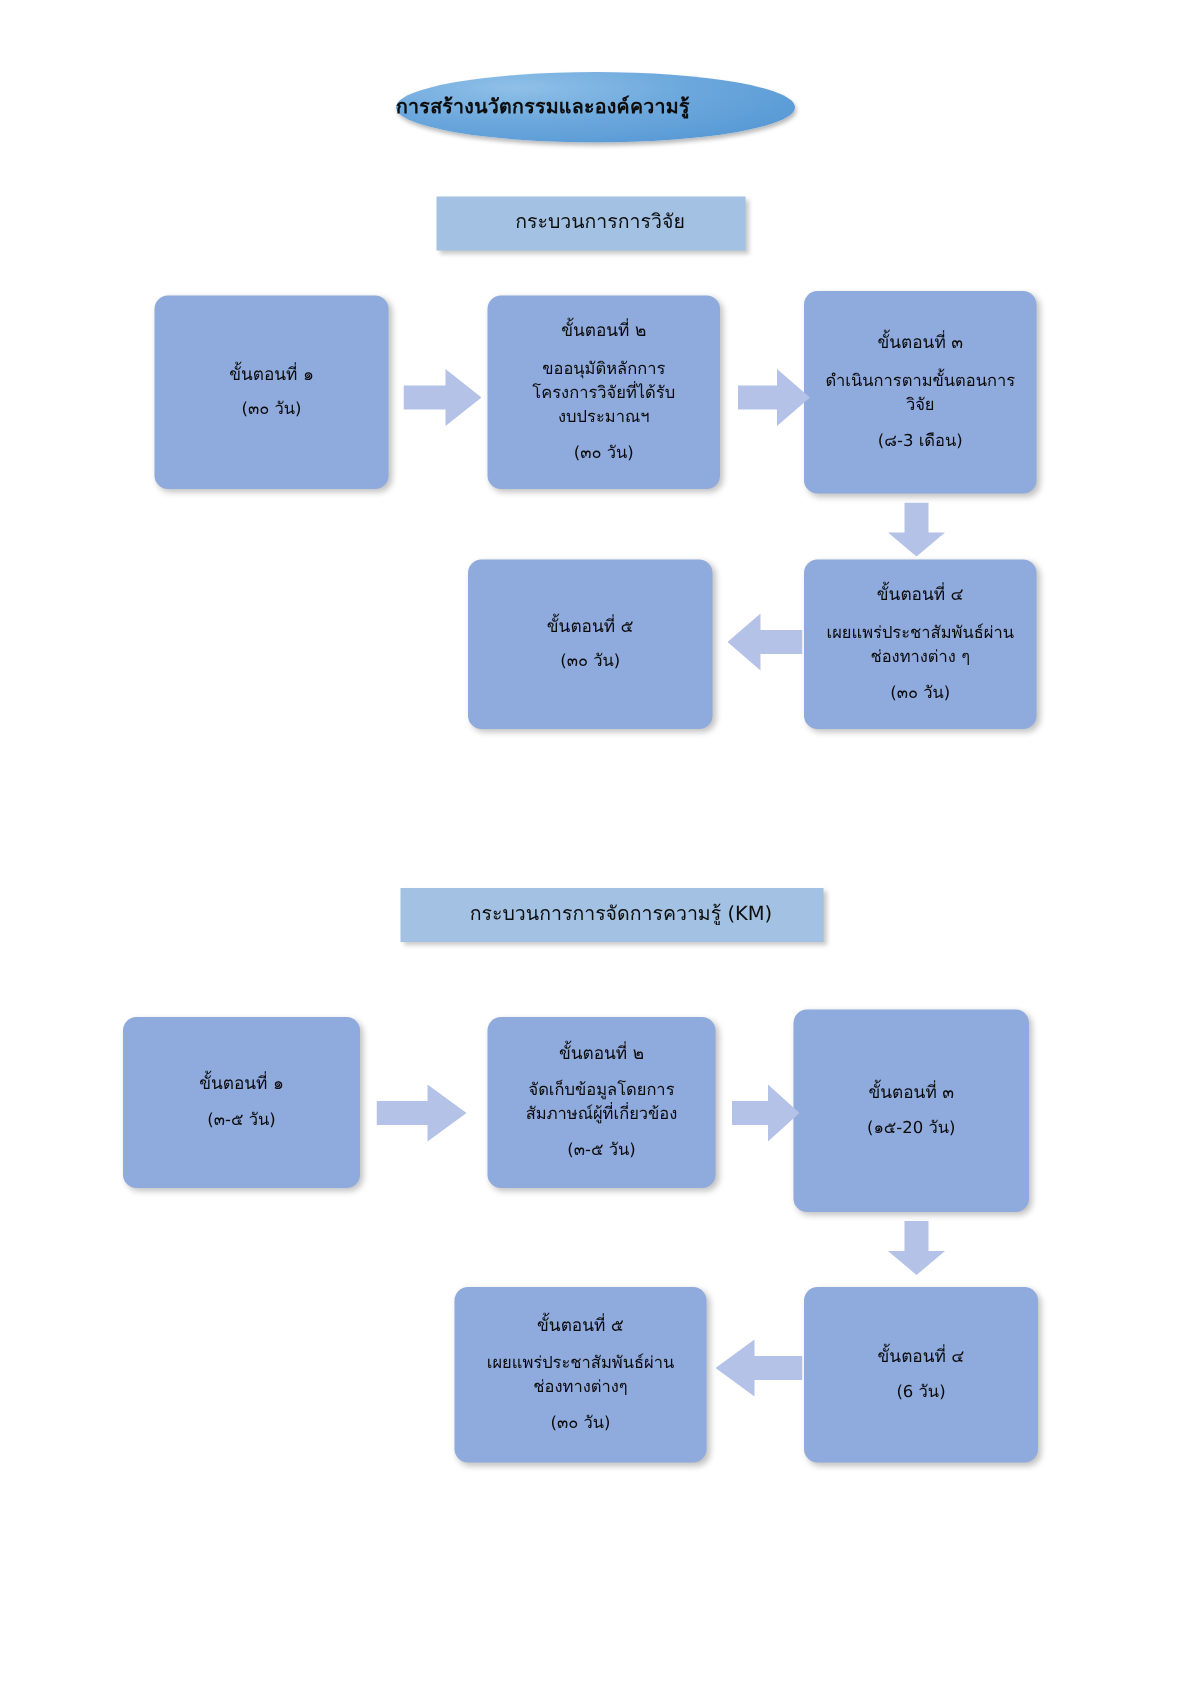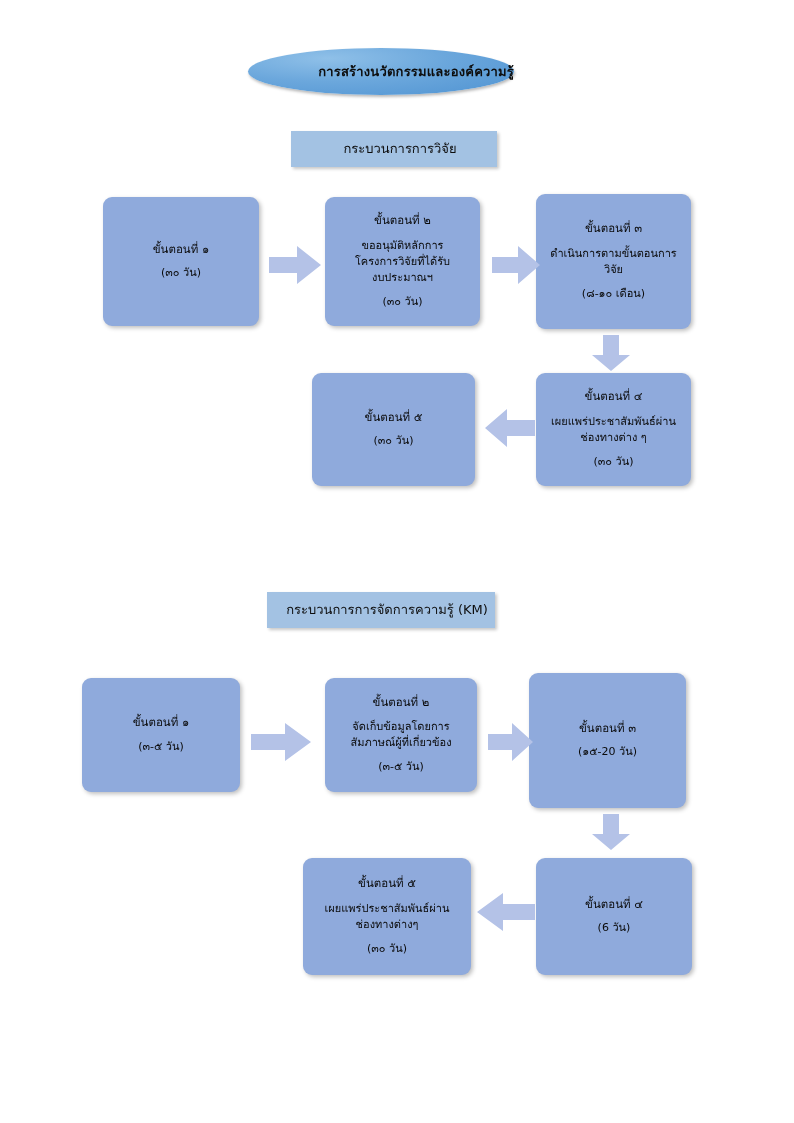--- a/index.html
+++ b/index.html
@@ -17,30 +17,30 @@
   }
 
   .canvas {
     position: absolute;
     inset: 0;
   }
 
   
   .title-ellipse {
     position: absolute;
-    left: 248px;
+    left: 264px;
     top: 48px;
     width: 266px;
     height: 47px;
     border-radius: 50%;
     background: radial-gradient(ellipse at 30% 22%, #8fc0e8 0%, #6ba7dc 45%, #4f93d2 100%);
     box-shadow: 1px 2px 3px rgba(0,0,0,0.28);
     display: flex;
     align-items: center;
-    justify-content: flex-end;
+    justify-content: flex-start;
     text-align: center;
   }
   .title-ellipse span {
     color: #0d0d0d;
     font-size: 13px;
     font-weight: 600;
     letter-spacing: 0.2px;
     line-height: 1.2;
   }
 
@@ -54,21 +54,21 @@
     justify-content: center;
     text-align: center;
     padding-left: 12px;
   }
   .section-header span {
     color: #0d0d0d;
     font-size: 13px;
     line-height: 1.25;
   }
   #sec-research { left: 291px; top: 131px; width: 206px; height: 36px; }
-  #sec-km       { left: 267px; top: 592px; width: 228px; height: 36px; }
+  #sec-km       { left: 267px; top: 592px; width: 282px; height: 36px; }
 
   
   .step-box {
     position: absolute;
     background: #8faadc;
     border-radius: 9px;
     box-shadow: 2px 2px 4px rgba(0,0,0,0.25);
     display: flex;
     flex-direction: column;
     align-items: center;
@@ -144,21 +144,21 @@
 
   <div class="step-box" id="r-box2">
     <div class="step-title">ขั้นตอนที่ ๒</div>
     <div class="step-desc">ขออนุมัติหลักการ<br>โครงการวิจัยที่ได้รับ<br>งบประมาณฯ</div>
     <div class="step-dur">(๓๐ วัน)</div>
   </div>
 
   <div class="step-box" id="r-box3">
     <div class="step-title">ขั้นตอนที่ ๓</div>
     <div class="step-desc">ดำเนินการตามขั้นตอนการ<br>วิจัย</div>
-    <div class="step-dur">(๘-๑๐ เดือน)</div>
+    <div class="step-dur">(๘-3 เดือน)</div>
   </div>
 
   <div class="step-box" id="r-box4">
     <div class="step-title">ขั้นตอนที่ ๔</div>
     <div class="step-desc">เผยแพร่ประชาสัมพันธ์ผ่าน<br>ช่องทางต่าง ๆ</div>
     <div class="step-dur">(๓๐ วัน)</div>
   </div>
 
   <div class="step-box" id="r-box5">
     <div class="step-title">ขั้นตอนที่ ๕</div>

